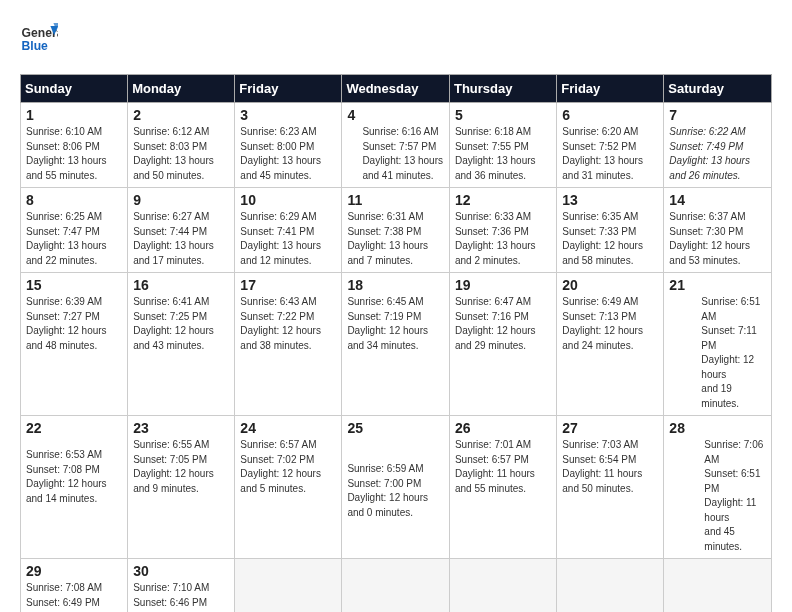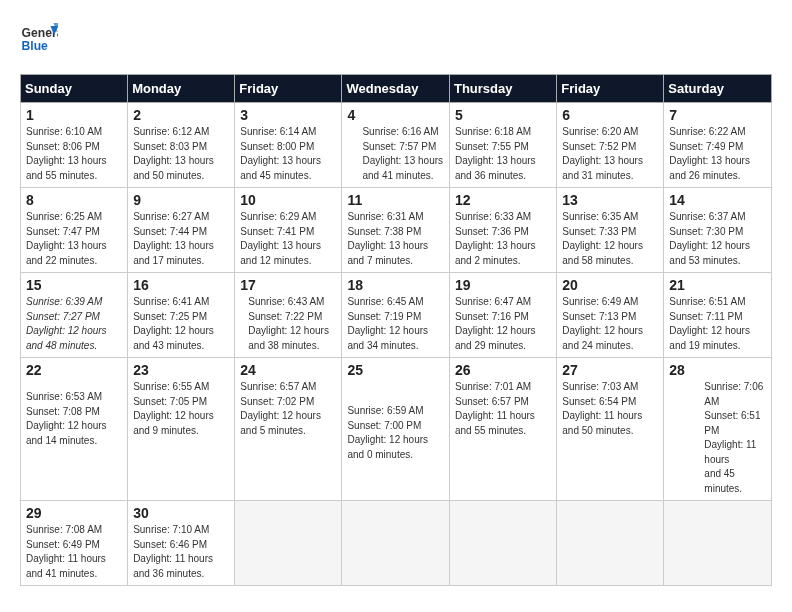--- a/index.html
+++ b/index.html
@@ -113,21 +113,21 @@
         </td>
         <td>
           <span class="day-num">2</span>
           <div class="day-info" style="white-space: pre-line;">Sunrise: 6:12 AM
 Sunset: 8:03 PM
 Daylight: 13 hours
 and 50 minutes.</div>
         </td>
         <td>
           <span class="day-num">3</span>
-          <div class="day-info" style="white-space: pre-line;">Sunrise: 6:14 AM
+          <div class="day-info" style="white-space: pre-line;">Sunrise: 6:23 AM
 Sunset: 8:00 PM
 Daylight: 13 hours
 and 45 minutes.</div>
         </td>
         <td>
           <span class="day-num">4</span>
           <div class="day-info" style="white-space: pre-line; margin-left: 15px;">Sunrise: 6:16 AM
 Sunset: 7:57 PM
 Daylight: 13 hours
 and 41 minutes.</div>
@@ -141,21 +141,21 @@
         </td>
         <td>
           <span class="day-num">6</span>
           <div class="day-info" style="white-space: pre-line;">Sunrise: 6:20 AM
 Sunset: 7:52 PM
 Daylight: 13 hours
 and 31 minutes.</div>
         </td>
         <td>
           <span class="day-num">7</span>
-          <div class="day-info" style="white-space: pre-line;">Sunrise: 6:22 AM
+          <div class="day-info" style="white-space: pre-line; font-style: italic;">Sunrise: 6:22 AM
 Sunset: 7:49 PM
 Daylight: 13 hours
 and 26 minutes.</div>
         </td>
       </tr>
       <tr>
         <td>
           <span class="day-num">8</span>
           <div class="day-info" style="white-space: pre-line;">Sunrise: 6:25 AM
 Sunset: 7:47 PM
@@ -201,35 +201,35 @@
           <span class="day-num">14</span>
           <div class="day-info" style="white-space: pre-line;">Sunrise: 6:37 AM
 Sunset: 7:30 PM
 Daylight: 12 hours
 and 53 minutes.</div>
         </td>
       </tr>
       <tr>
         <td>
           <span class="day-num">15</span>
-          <div class="day-info" style="white-space: pre-line; font-style: italic;">Sunrise: 6:39 AM
+          <div class="day-info" style="white-space: pre-line;">Sunrise: 6:39 AM
 Sunset: 7:27 PM
 Daylight: 12 hours
 and 48 minutes.</div>
         </td>
         <td>
           <span class="day-num">16</span>
           <div class="day-info" style="white-space: pre-line;">Sunrise: 6:41 AM
 Sunset: 7:25 PM
 Daylight: 12 hours
 and 43 minutes.</div>
         </td>
         <td>
           <span class="day-num">17</span>
-          <div class="day-info" style="white-space: pre-line; margin-left: 8px;">Sunrise: 6:43 AM
+          <div class="day-info" style="white-space: pre-line;">Sunrise: 6:43 AM
 Sunset: 7:22 PM
 Daylight: 12 hours
 and 38 minutes.</div>
         </td>
         <td>
           <span class="day-num">18</span>
           <div class="day-info" style="white-space: pre-line;">Sunrise: 6:45 AM
 Sunset: 7:19 PM
 Daylight: 12 hours
 and 34 minutes.</div>
@@ -243,21 +243,21 @@
         </td>
         <td>
           <span class="day-num">20</span>
           <div class="day-info" style="white-space: pre-line;">Sunrise: 6:49 AM
 Sunset: 7:13 PM
 Daylight: 12 hours
 and 24 minutes.</div>
         </td>
         <td>
           <span class="day-num">21</span>
-          <div class="day-info" style="white-space: pre-line;">Sunrise: 6:51 AM
+          <div class="day-info" style="white-space: pre-line; margin-left: 32px;">Sunrise: 6:51 AM
 Sunset: 7:11 PM
 Daylight: 12 hours
 and 19 minutes.</div>
         </td>
       </tr>
       <tr>
         <td>
           <span class="day-num">22</span>
           <div class="day-info" style="white-space: pre-line; margin-top: 12px;">Sunrise: 6:53 AM
 Sunset: 7:08 PM

